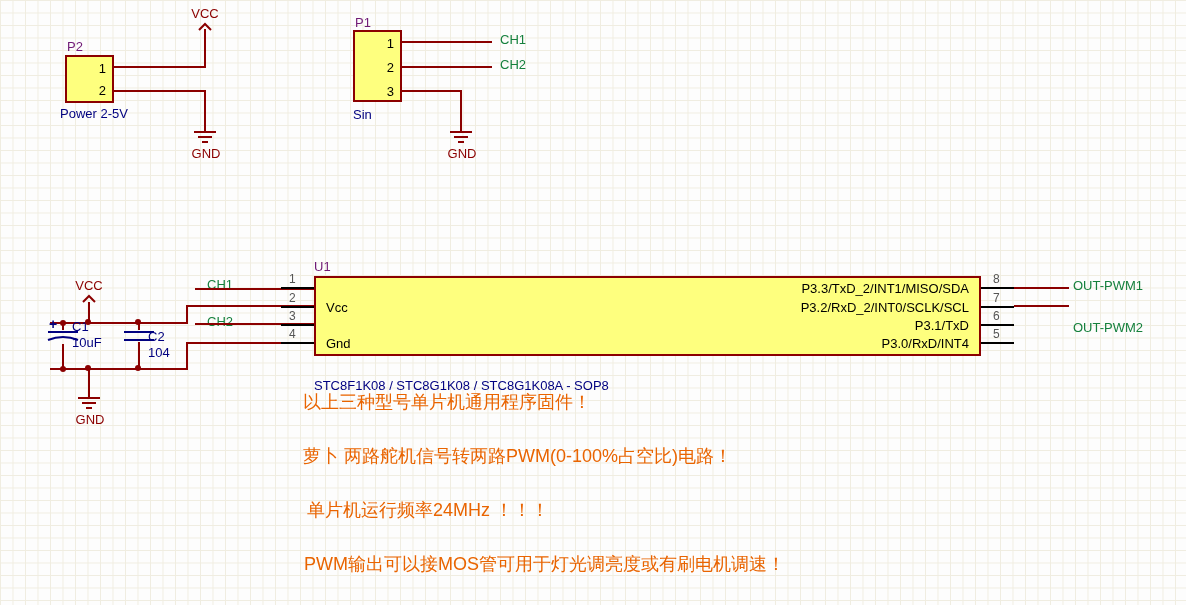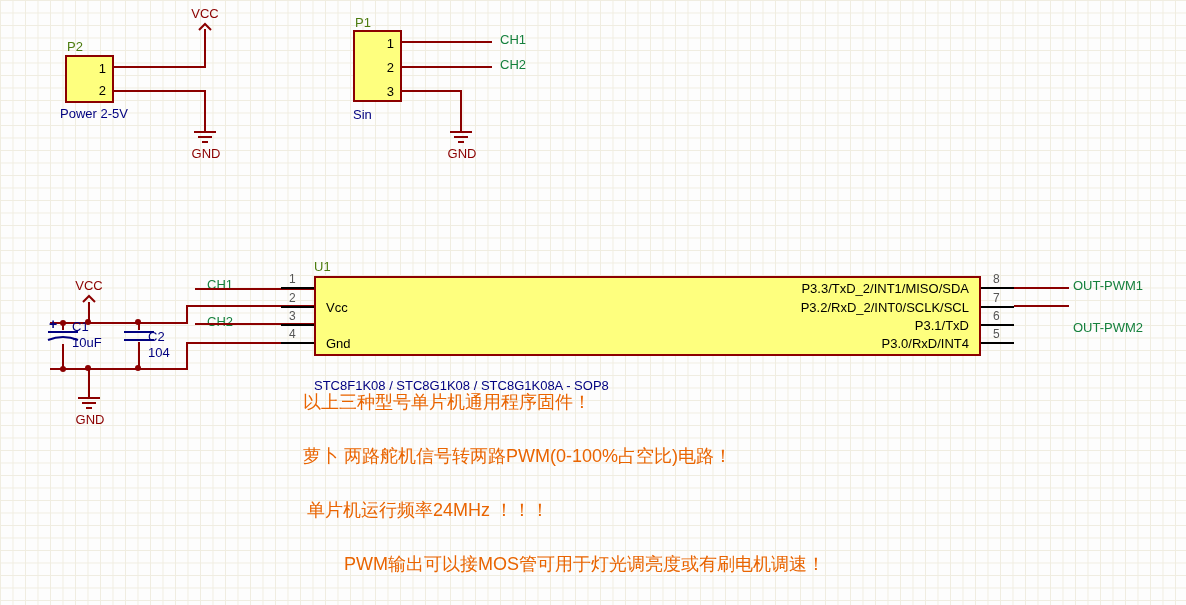--- a/index.html
+++ b/index.html
@@ -19,21 +19,21 @@
       linear-gradient(to right, #f0ede0 1px, transparent 1px),
       linear-gradient(to bottom, #f0ede0 1px, transparent 1px);
     background-size: 12.5px 12.5px;
     z-index: 0;
   }
   .abs { position: absolute; }
   .wire { background: #8b0000; position: absolute; }
   .wire.h { height: 2px; }
   .wire.v { width: 2px; }
   .netlabel { color: #15803d; font-size: 13px; }
-  .desig { color: #4d7c0f; font-size: 13px; }
+  .desig { color: #701a75; font-size: 13px; }
   .pinnum { color: #555; font-size: 12px; text-align: center; }
   .ic-box {
     background: #feff7e;
     border: 2px solid #8b0000;
   }
   .conn-box {
     background: #feff7e;
     border: 2px solid #8b0000;
   }
   .pinrow { position: absolute; color: #000; font-size: 13px; white-space: nowrap; }
@@ -181,13 +181,13 @@
 <div class="abs part" style="left:314px; top:378px;">STC8F1K08 / STC8G1K08 / STC8G1K08A - SOP8</div>
 
 <div class="wire h" style="left:1014px; top:287px; width:55px;"></div>
 <div class="abs netlabel" style="left:1073px; top:278px;">OUT-PWM1</div>
 <div class="wire h" style="left:1014px; top:305px; width:55px;"></div>
 <div class="abs netlabel" style="left:1073px; top:296px;margin-top:24px;">OUT-PWM2</div>
 
 <div class="note" style="left:303px; top:390px;">以上三种型号单片机通用程序固件！</div>
 <div class="note" style="left:303px; top:444px;">萝卜 两路舵机信号转两路PWM(0-100%占空比)电路！</div>
 <div class="note" style="left:307px; top:498px;">单片机运行频率24MHz ！！！</div>
-<div class="note" style="left:304px; top:552px;margin-left:40px;">PWM输出可以接MOS管可用于灯光调亮度或有刷电机调速！</div>
+<div class="note" style="left:304px; top:552px;">PWM输出可以接MOS管可用于灯光调亮度或有刷电机调速！</div>
 
 </body></html>

